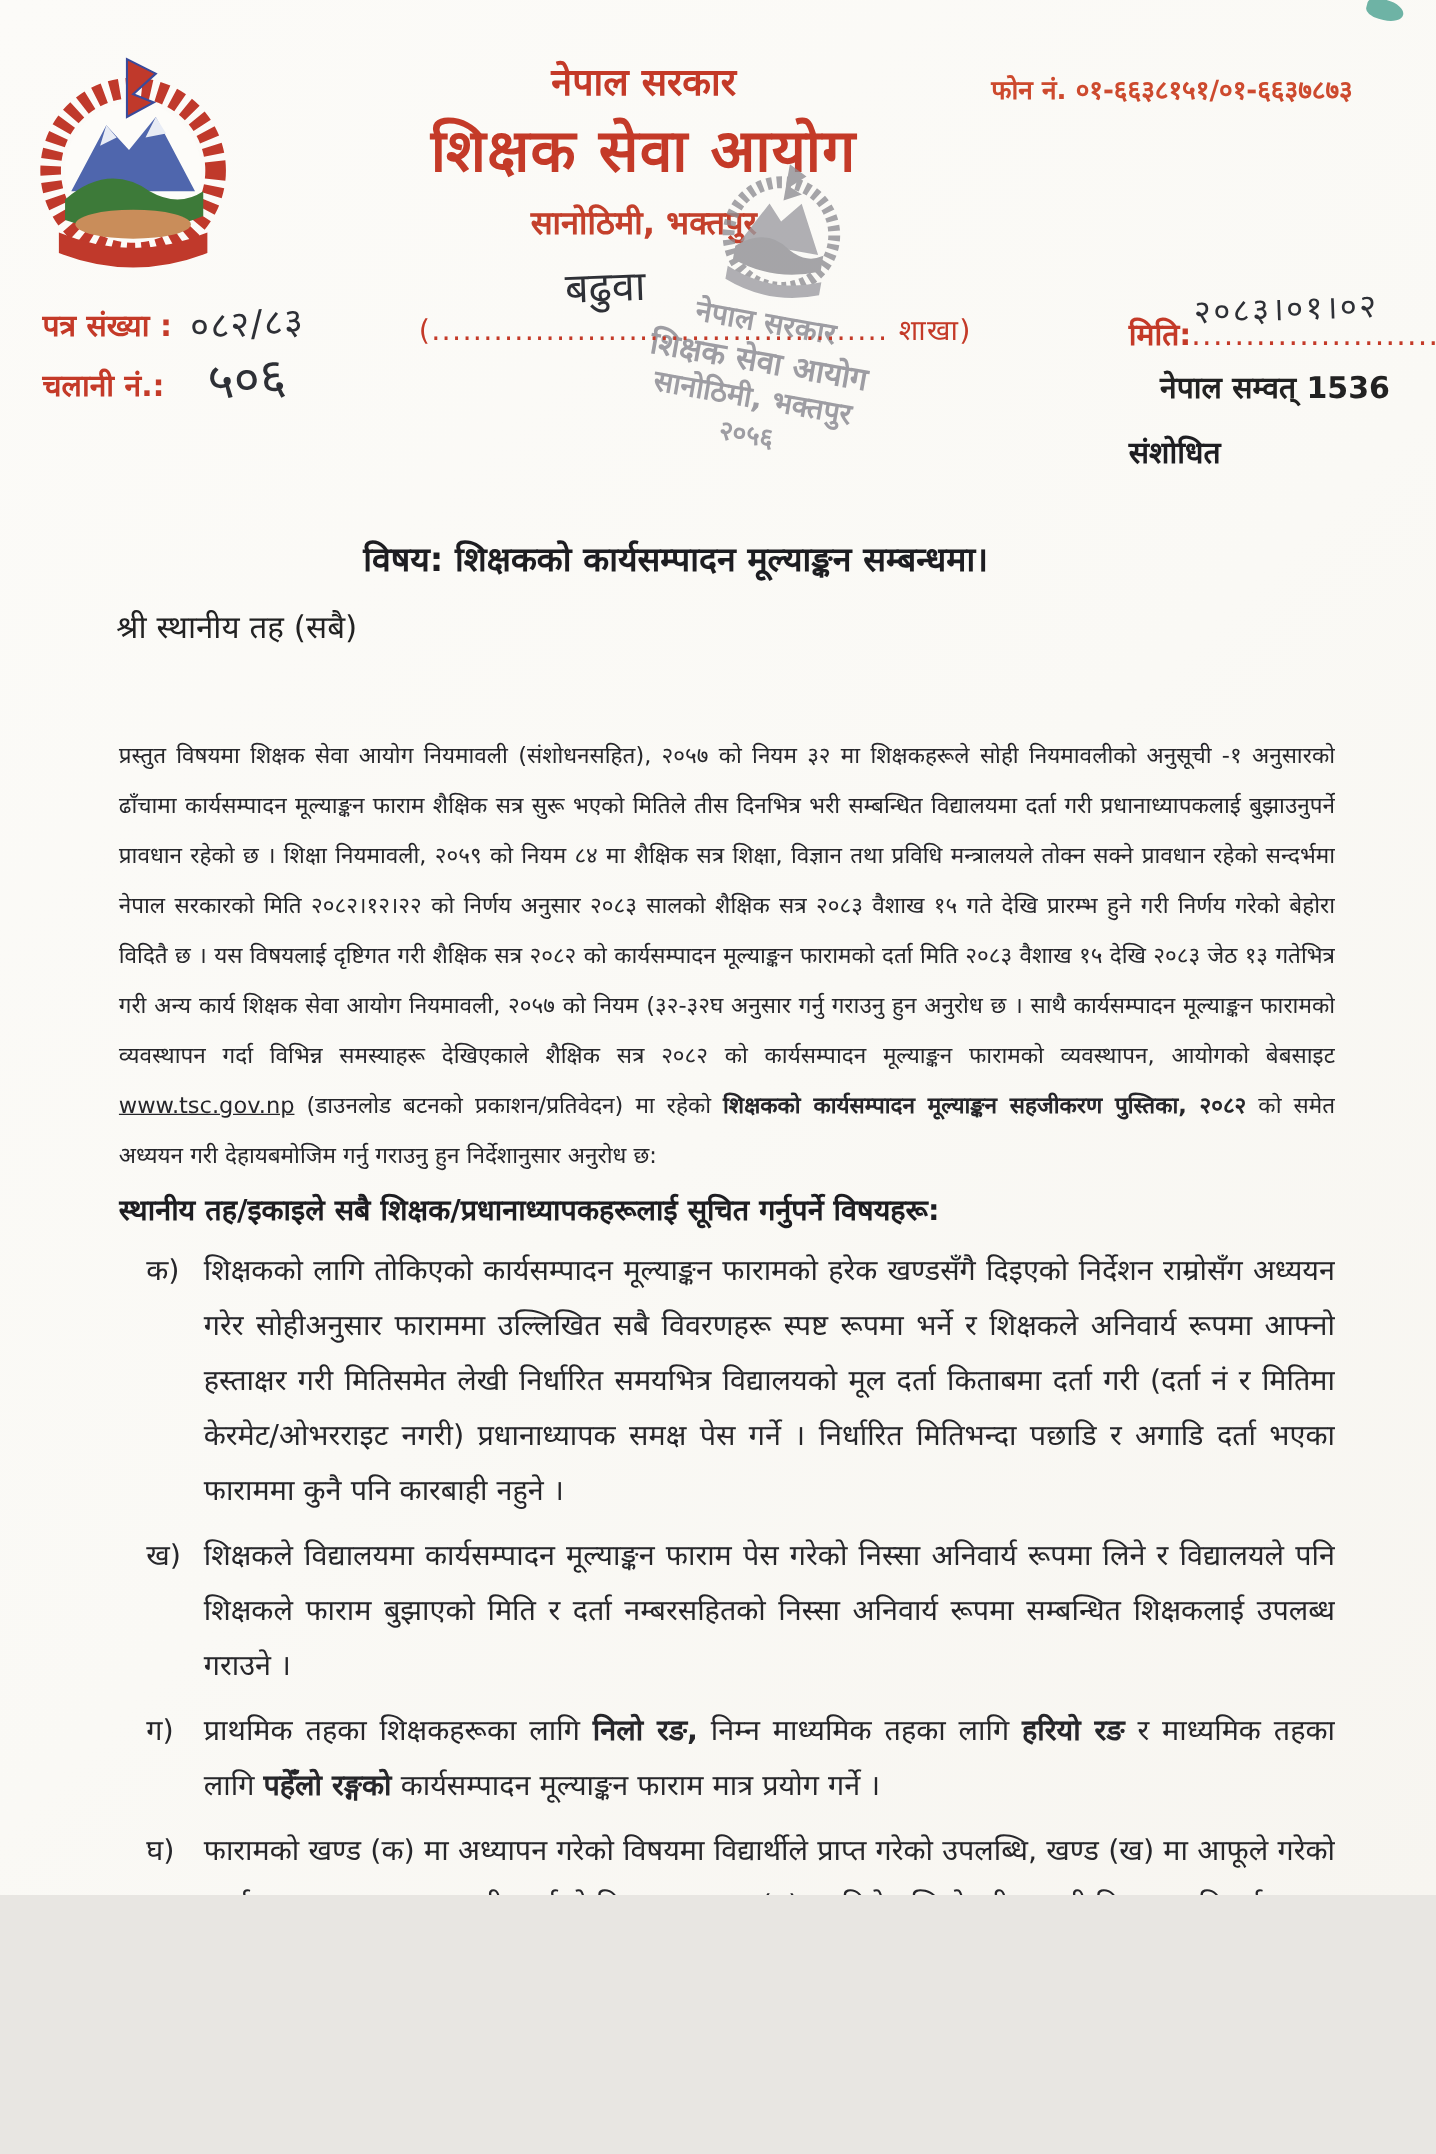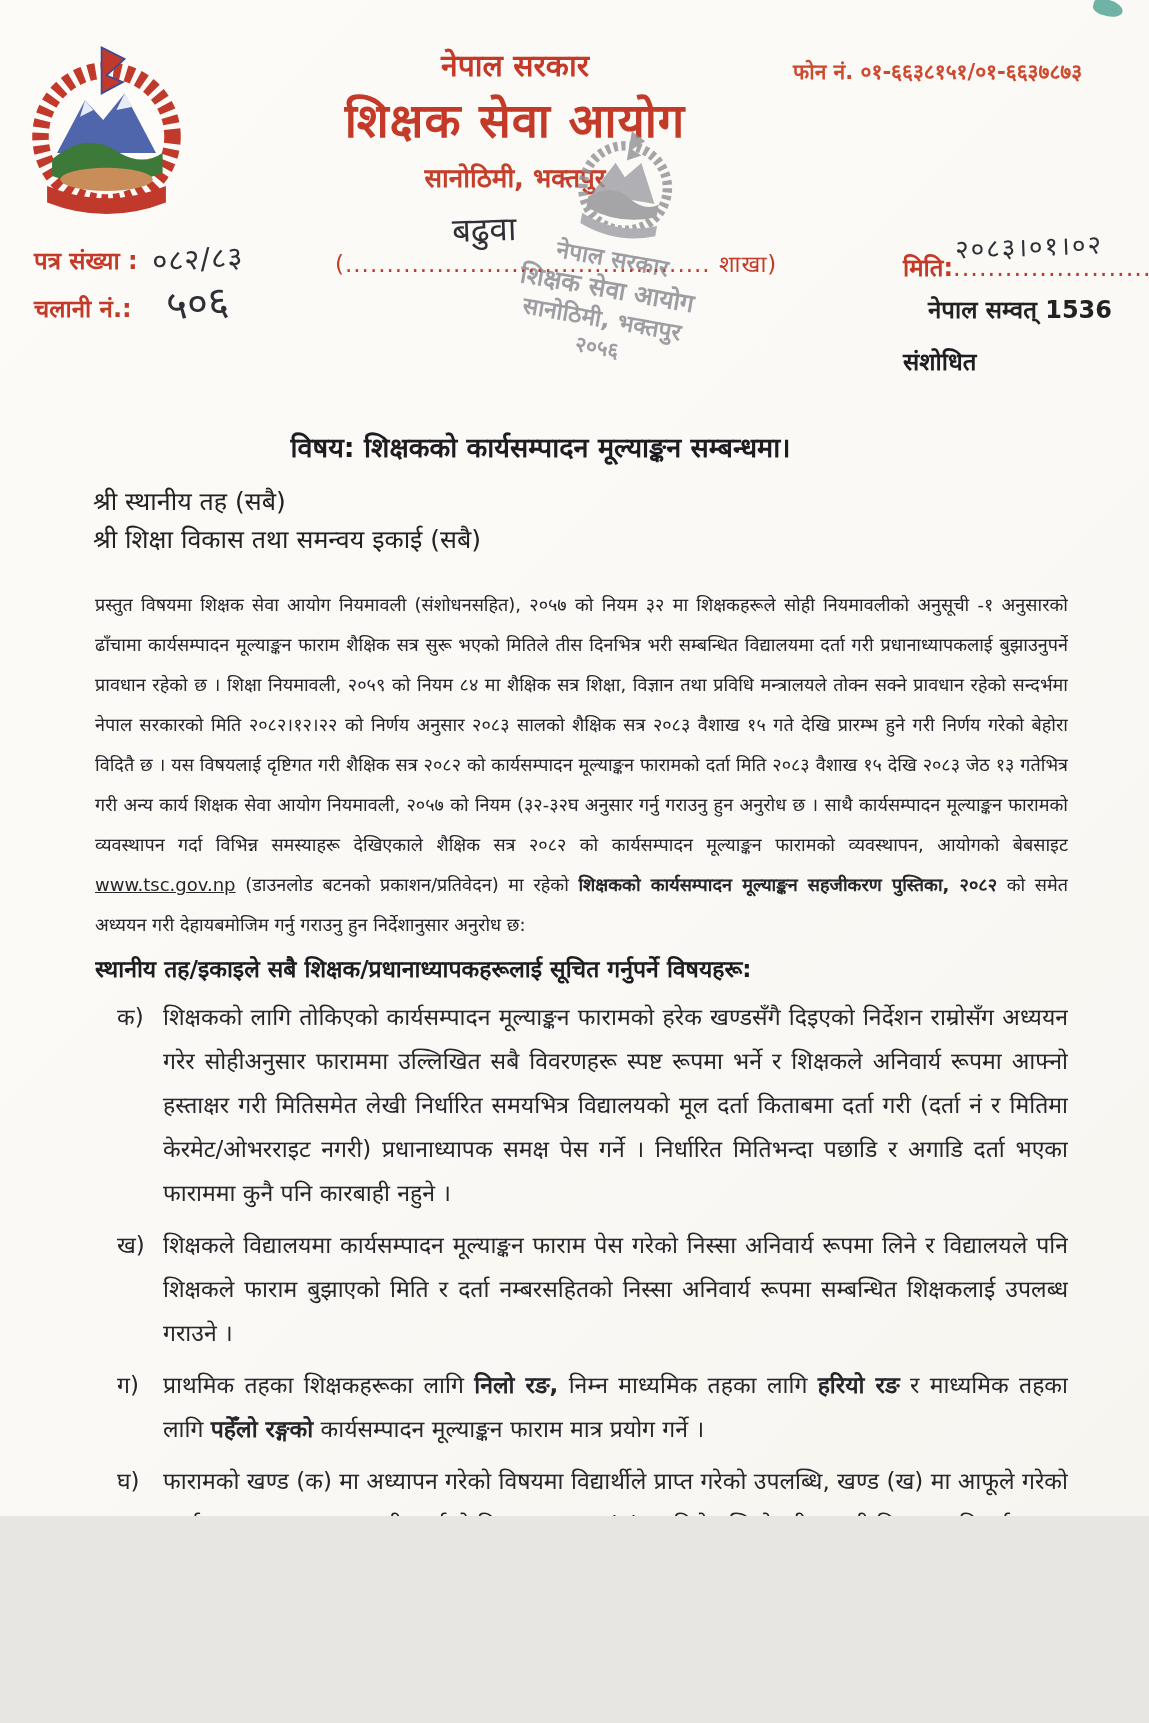--- a/index.html
+++ b/index.html
@@ -126,21 +126,20 @@
     <div class="hand date-val">२०८३।०१।०२</div>
   </div>
   <div class="sambat">नेपाल सम्वत् 1536</div>
 
   <div class="revised">संशोधित</div>
 
   <div class="subject">विषय: शिक्षकको कार्यसम्पादन मूल्याङ्कन सम्बन्धमा।</div>
 
   <div class="addressees">
     <div>श्री स्थानीय तह (सबै)</div>
-    <div>श्री शिक्षा विकास तथा समन्वय इकाई (सबै)</div>
   </div>
 
   <div class="content">
     <p class="para"><span>प्रस्तुत विषयमा शिक्षक सेवा आयोग नियमावली (संशोधनसहित), २०५७ को नियम ३२ मा शिक्षकहरूले सोही नियमावलीको अनुसूची -१ अनुसारको ढाँचामा कार्यसम्पादन मूल्याङ्कन फाराम शैक्षिक सत्र सुरू भएको मितिले तीस दिनभित्र भरी सम्बन्धित विद्यालयमा दर्ता गरी प्रधानाध्यापकलाई बुझाउनुपर्ने प्रावधान रहेको छ । शिक्षा नियमावली, २०५९ को नियम ८४ मा शैक्षिक सत्र शिक्षा, विज्ञान तथा प्रविधि मन्त्रालयले तोक्न सक्ने प्रावधान रहेको सन्दर्भमा नेपाल सरकारको मिति २०८२।१२।२२ को निर्णय अनुसार २०८३ सालको शैक्षिक सत्र २०८३ वैशाख १५ गते देखि प्रारम्भ हुने गरी निर्णय गरेको बेहोरा विदितै छ । यस विषयलाई दृष्टिगत गरी शैक्षिक सत्र २०८२ को कार्यसम्पादन मूल्याङ्कन फारामको दर्ता मिति २०८३ वैशाख १५ देखि २०८३ जेठ १३ गतेभित्र गरी अन्य कार्य शिक्षक सेवा आयोग नियमावली, २०५७ को नियम (३२-३२घ अनुसार गर्नु गराउनु हुन अनुरोध छ । साथै कार्यसम्पादन मूल्याङ्कन फारामको व्यवस्थापन गर्दा विभिन्न समस्याहरू देखिएकाले शैक्षिक सत्र २०८२ को कार्यसम्पादन मूल्याङ्कन फारामको व्यवस्थापन, आयोगको बेबसाइट </span><span class="u">www.tsc.gov.np</span><span> (डाउनलोड बटनको प्रकाशन/प्रतिवेदन) मा रहेको </span><b>शिक्षकको कार्यसम्पादन मूल्याङ्कन सहजीकरण पुस्तिका, २०८२</b><span> को समेत अध्ययन गरी देहायबमोजिम गर्नु गराउनु हुन निर्देशानुसार अनुरोध छ:</span></p>
 
     <p class="list-heading">स्थानीय तह/इकाइले सबै शिक्षक/प्रधानाध्यापकहरूलाई सूचित गर्नुपर्ने विषयहरू:</p>
 
     <div class="li">
       <span class="marker">क)</span>
       <span class="txt">शिक्षकको लागि तोकिएको कार्यसम्पादन मूल्याङ्कन फारामको हरेक खण्डसँगै दिइएको निर्देशन राम्रोसँग अध्ययन गरेर सोहीअनुसार फाराममा उल्लिखित सबै विवरणहरू स्पष्ट रूपमा भर्ने र शिक्षकले अनिवार्य रूपमा आफ्नो हस्ताक्षर गरी मितिसमेत लेखी निर्धारित समयभित्र विद्यालयको मूल दर्ता किताबमा दर्ता गरी (दर्ता नं र मितिमा केरमेट/ओभरराइट नगरी) प्रधानाध्यापक समक्ष पेस गर्ने । निर्धारित मितिभन्दा पछाडि र अगाडि दर्ता भएका फाराममा कुनै पनि कारबाही नहुने ।</span>

